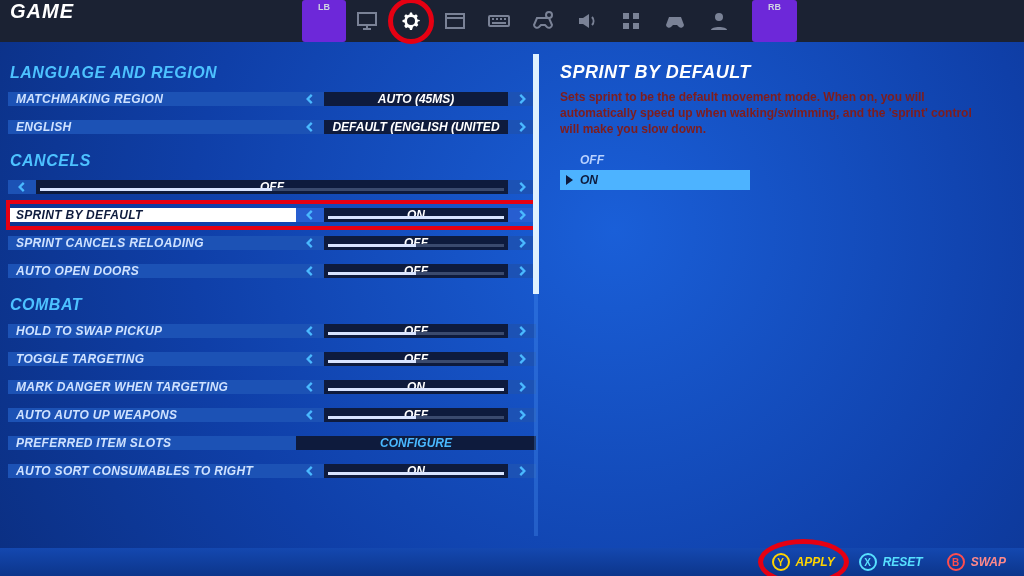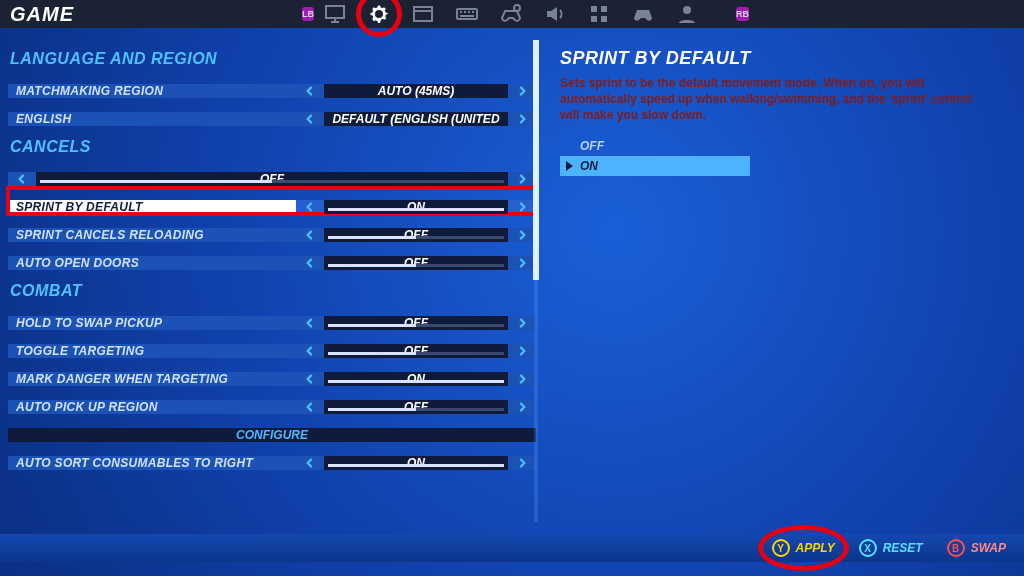--- a/index.html
+++ b/index.html
@@ -5,41 +5,40 @@
   * { box-sizing: border-box; margin: 0; padding: 0; }
   html, body { width: 1024px; height: 576px; overflow: hidden; font-family: "Arial Black", Arial, sans-serif; }
   body {
     background: radial-gradient(circle at 60% 40%, #1a5fd8 0%, #0f3fa8 60%, #0b2f82 100%);
     color: #fff;
     font-size: 12px;
   }
 
   
   .topbar {
-    height: 28px;
+    height: 42px;
     background: #1b2233;
     display: flex;
-    align-items: center;
     padding: 0 10px;
     gap: 8px;
   }
   .topbar .title {
     font-size: 20px;
     font-weight: 900;
     letter-spacing: 1px;
     color: #fff;
     font-style: italic;
     margin-right: 220px;
   }
   .bumper {
-    background: #a21caf;
+    background: #6d28d9;
     color: #cfd4e2;
     font-size: 9px;
     font-weight: 900;
-    padding: 2px 0;
+    padding: 2px 16px;
     border-radius: 3px;
   }
   .tabicons { display: flex; align-items: center; gap: 18px; }
   .tabicon {
     width: 26px; height: 26px;
     display: flex; align-items: center; justify-content: center;
     color: #7a8296;
     position: relative;
   }
   .tabicon svg { width: 24px; height: 24px; fill: currentColor; }
@@ -81,21 +80,21 @@
     font-size: 16px;
     font-weight: 900;
     font-style: italic;
     color: #4dc2ff;
     letter-spacing: .5px;
     margin: 12px 0 4px 2px;
   }
 
   .row {
     display: flex;
-    align-items: flex-end;
+    align-items: center;
     height: 26px;
     margin-bottom: 2px;
     font-style: italic;
     font-weight: 900;
   }
   .row .label {
     width: 288px;
     background: #1c52b5;
     color: #cfe2ff;
     font-size: 12px;
@@ -281,21 +280,21 @@
     </span>
 
     <span class="tabicon">
       <svg viewBox="0 0 24 24">
           <circle cx="12" cy="8" r="4"></circle>
           <path d="M4 21c0-4 16-4 16 0z"></path>
         </svg>
     </span>
   </div>
 
-  <span class="bumper" style="margin-left:28px">RB</span>
+  <span class="bumper" style="margin-left:12px">RB</span>
 </div>
 
 <div class="main">
   <div class="leftcol">
 
     <div class="section-head">LANGUAGE AND REGION</div>
     <div class="row">
       <div class="label">MATCHMAKING REGION</div>
       <div class="spin">
         <div class="arrowbtn">
@@ -471,41 +470,42 @@
             </div>
           </div>
         <div class="arrowbtn">
             <svg viewBox="0 0 24 24">
               <path d="M9 5l7 7-7 7"></path>
             </svg>
           </div>
       </div>
     </div>
     <div class="row">
-      <div class="label">AUTO PICK UP REGION</div>
+      <div class="label">AUTO AUTO UP WEAPONS</div>
       <div class="spin">
         <div class="arrowbtn">
             <svg viewBox="0 0 24 24">
               <path d="M15 5l-7 7 7 7"></path>
             </svg>
           </div>
         <div class="spinval">
             <span>OFF</span>
             <div class="bar">
               <div class="fill" style="width:50%"></div>
             </div>
           </div>
         <div class="arrowbtn">
             <svg viewBox="0 0 24 24">
               <path d="M9 5l7 7-7 7"></path>
             </svg>
           </div>
       </div>
     </div>
     <div class="row">
+      <div class="label">PREFERRED ITEM SLOTS</div>
       <div class="spin">
         <div class="spinval" style="color:#4ab9ff">CONFIGURE</div>
       </div>
     </div>
     <div class="row">
       <div class="label">AUTO SORT CONSUMABLES TO RIGHT</div>
       <div class="spin">
         <div class="arrowbtn">
             <svg viewBox="0 0 24 24">
               <path d="M15 5l-7 7 7 7"></path>

